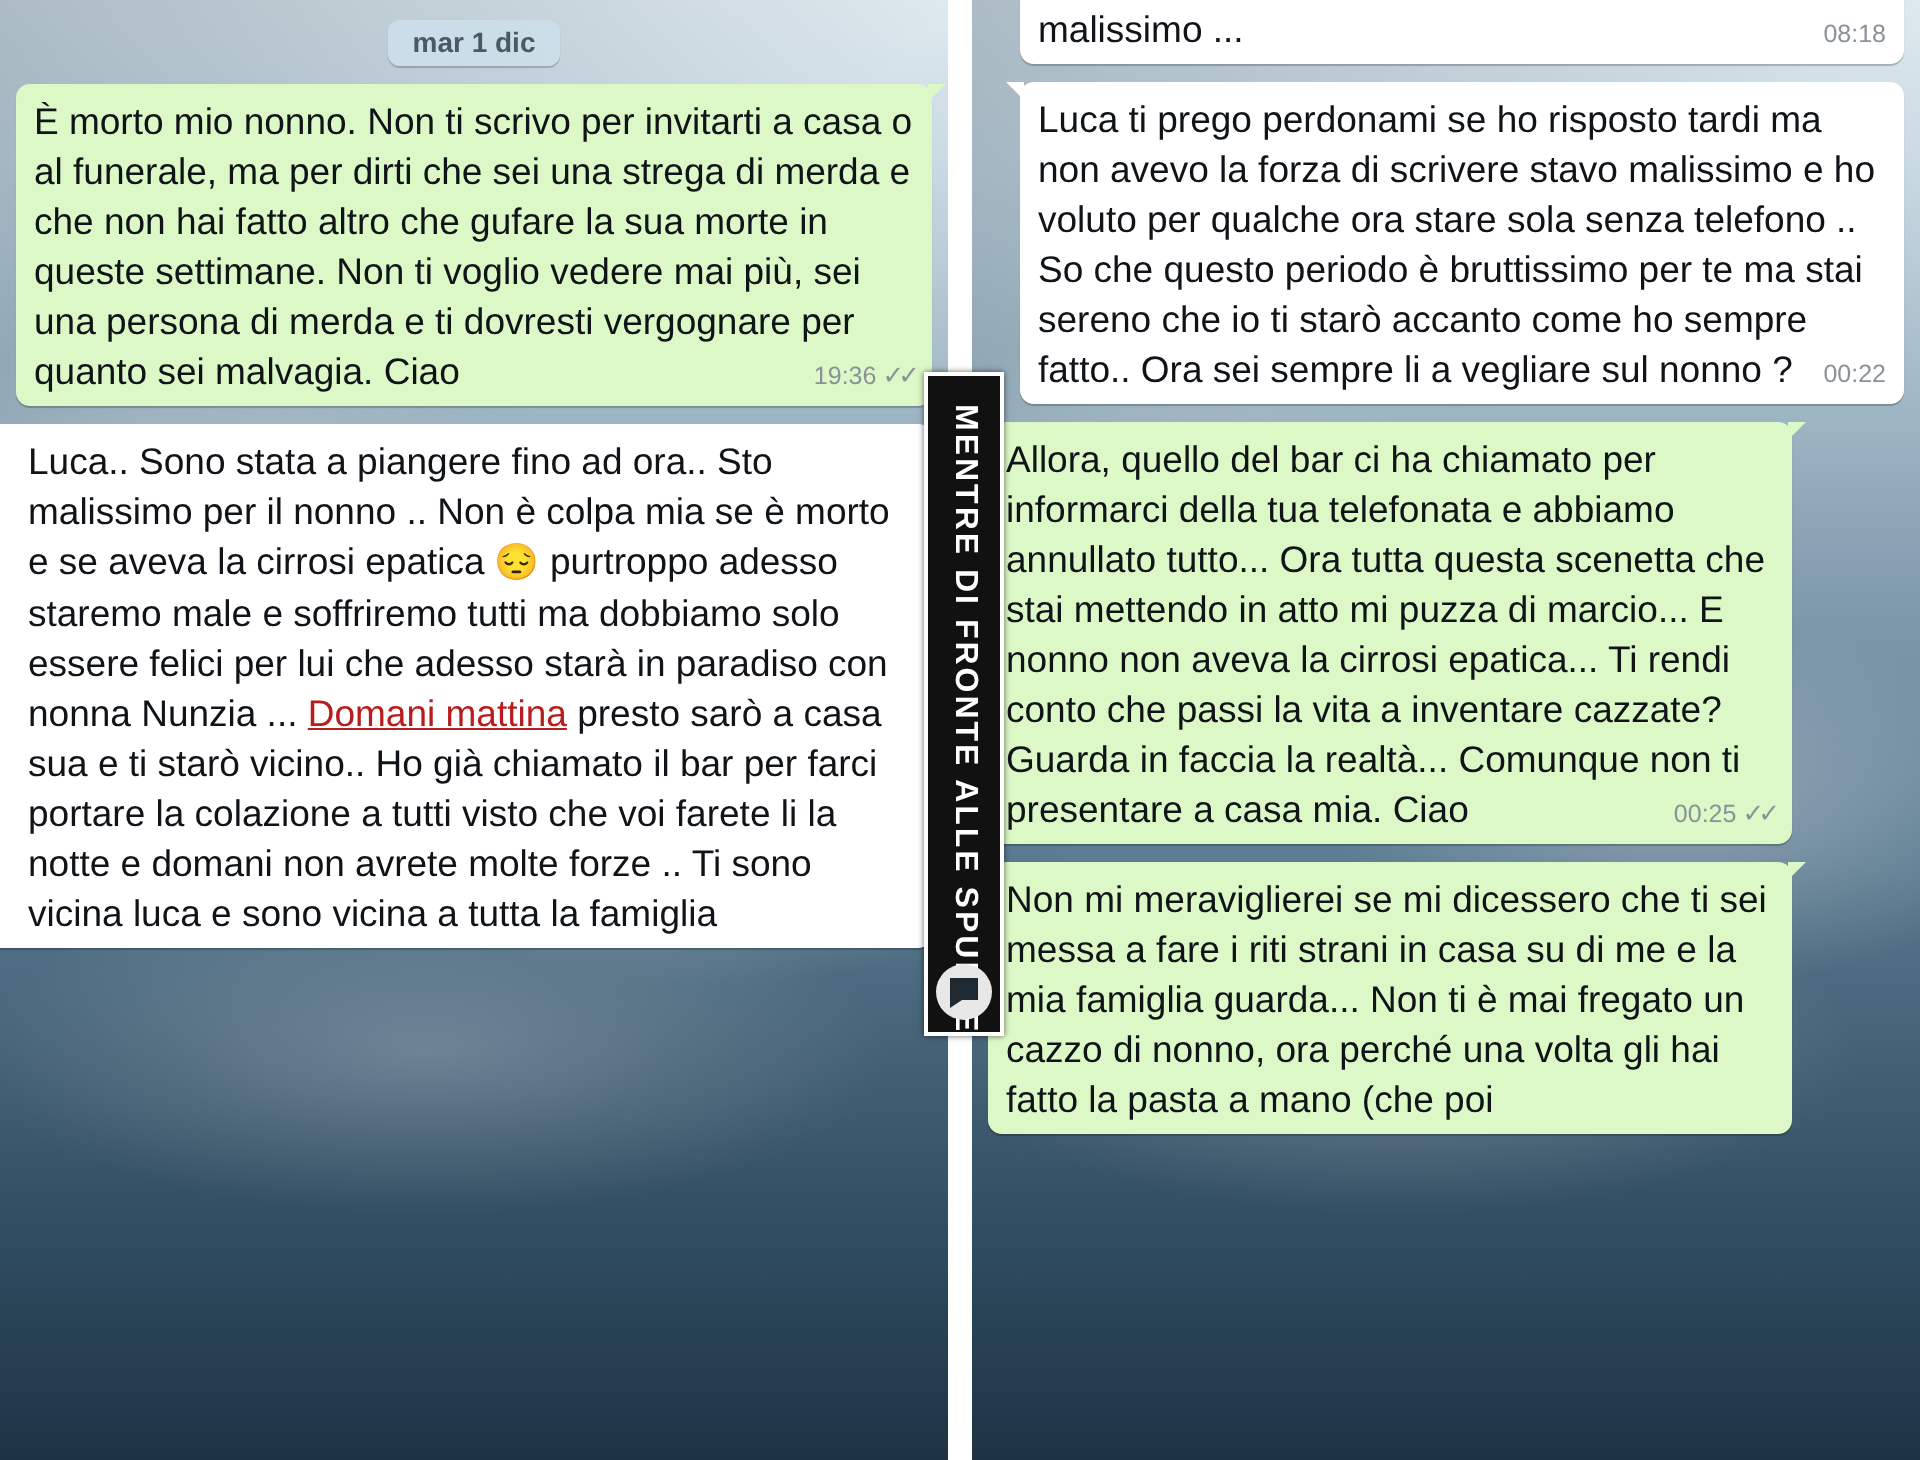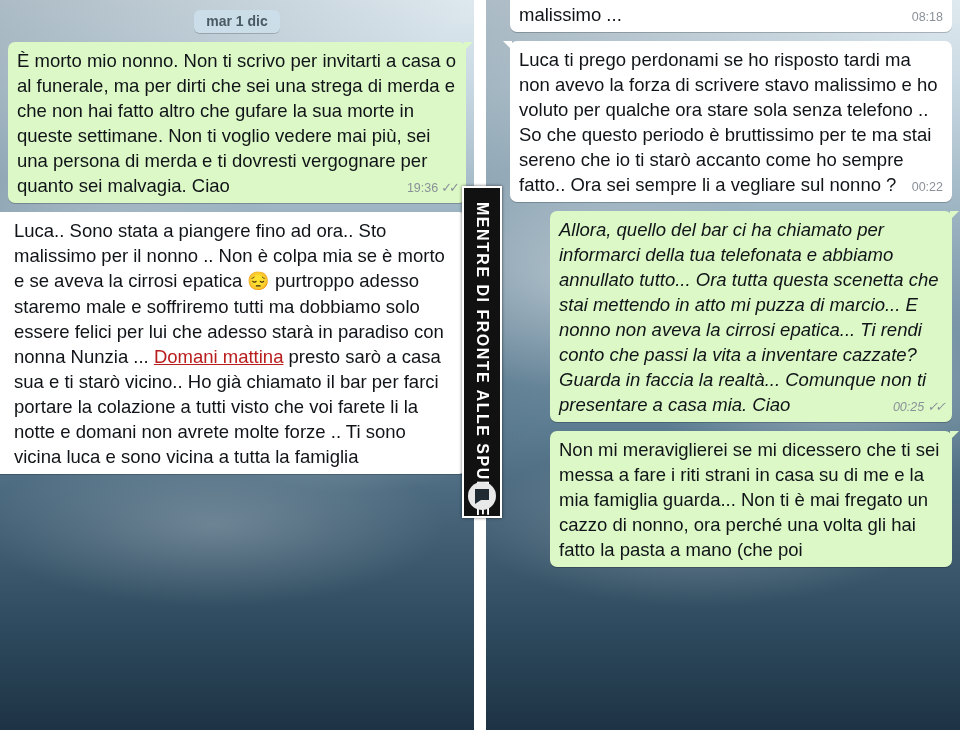--- a/index.html
+++ b/index.html
@@ -54,21 +54,21 @@
   .chat {
     position: absolute;
     inset: 0;
     padding: 0 8px;
     box-sizing: border-box;
   }
   .row {
     display: flex;
     margin-bottom: 9px;
   }
-  .row.out { justify-content: flex-end; }
+  .row.out { }
   .row.in { justify-content: flex-start; }
   .row.center { justify-content: center; }
 
   .bubble {
     position: relative;
     max-width: 450px;
     border-radius: 7px;
     padding: 6px 9px 5px 9px;
     box-shadow: 0 1px 0.5px rgba(0,0,0,0.22);
     font-size: 18.5px;
@@ -215,21 +215,21 @@
     <div class="chat">
 
       <div class="row in clip-top" style="margin-left:16px;">
         <div class="bubble in no-tail" style="width:432px; border-radius:0 0 7px 7px;"><span>malissimo ...</span><span class="meta"><span>08:18</span></span></div>
       </div>
 
       <div class="row in" style="margin-left:16px;border-radius:11px;">
         <div class="bubble in" style="width:432px;"><span>Luca ti prego perdonami se ho risposto tardi ma non avevo la forza di scrivere stavo malissimo e ho voluto per qualche ora stare sola senza telefono .. So che questo periodo è bruttissimo per te ma stai sereno che io ti starò accanto come ho sempre fatto.. Ora sei sempre li a vegliare sul nonno ?</span><span class="meta"><span>00:22</span></span></div>
       </div>
 
-      <div class="row out" style="margin-right:0px;font-style:italic;">
+      <div class="row out" style="margin-right:0px;">
         <div class="bubble out" style="width:384px;"><span>Allora, quello del bar ci ha chiamato per informarci della tua telefonata e abbiamo annullato tutto... Ora tutta questa scenetta che stai mettendo in atto mi puzza di marcio... E nonno non aveva la cirrosi epatica... Ti rendi conto che passi la vita a inventare cazzate? Guarda in faccia la realtà... Comunque non ti presentare a casa mia. Ciao</span><span class="meta"><span>00:25</span><span class="ticks">✓✓</span></span></div>
       </div>
 
       <div class="row out">
         <div class="bubble out" style="width:384px;"><span>Non mi meraviglierei se mi dicessero che ti sei messa a fare i riti strani in casa su di me e la mia famiglia guarda... Non ti è mai fregato un cazzo di nonno, ora perché una volta gli hai fatto la pasta a mano (che poi</span></div>
       </div>
 
     </div>
   </div>
 

